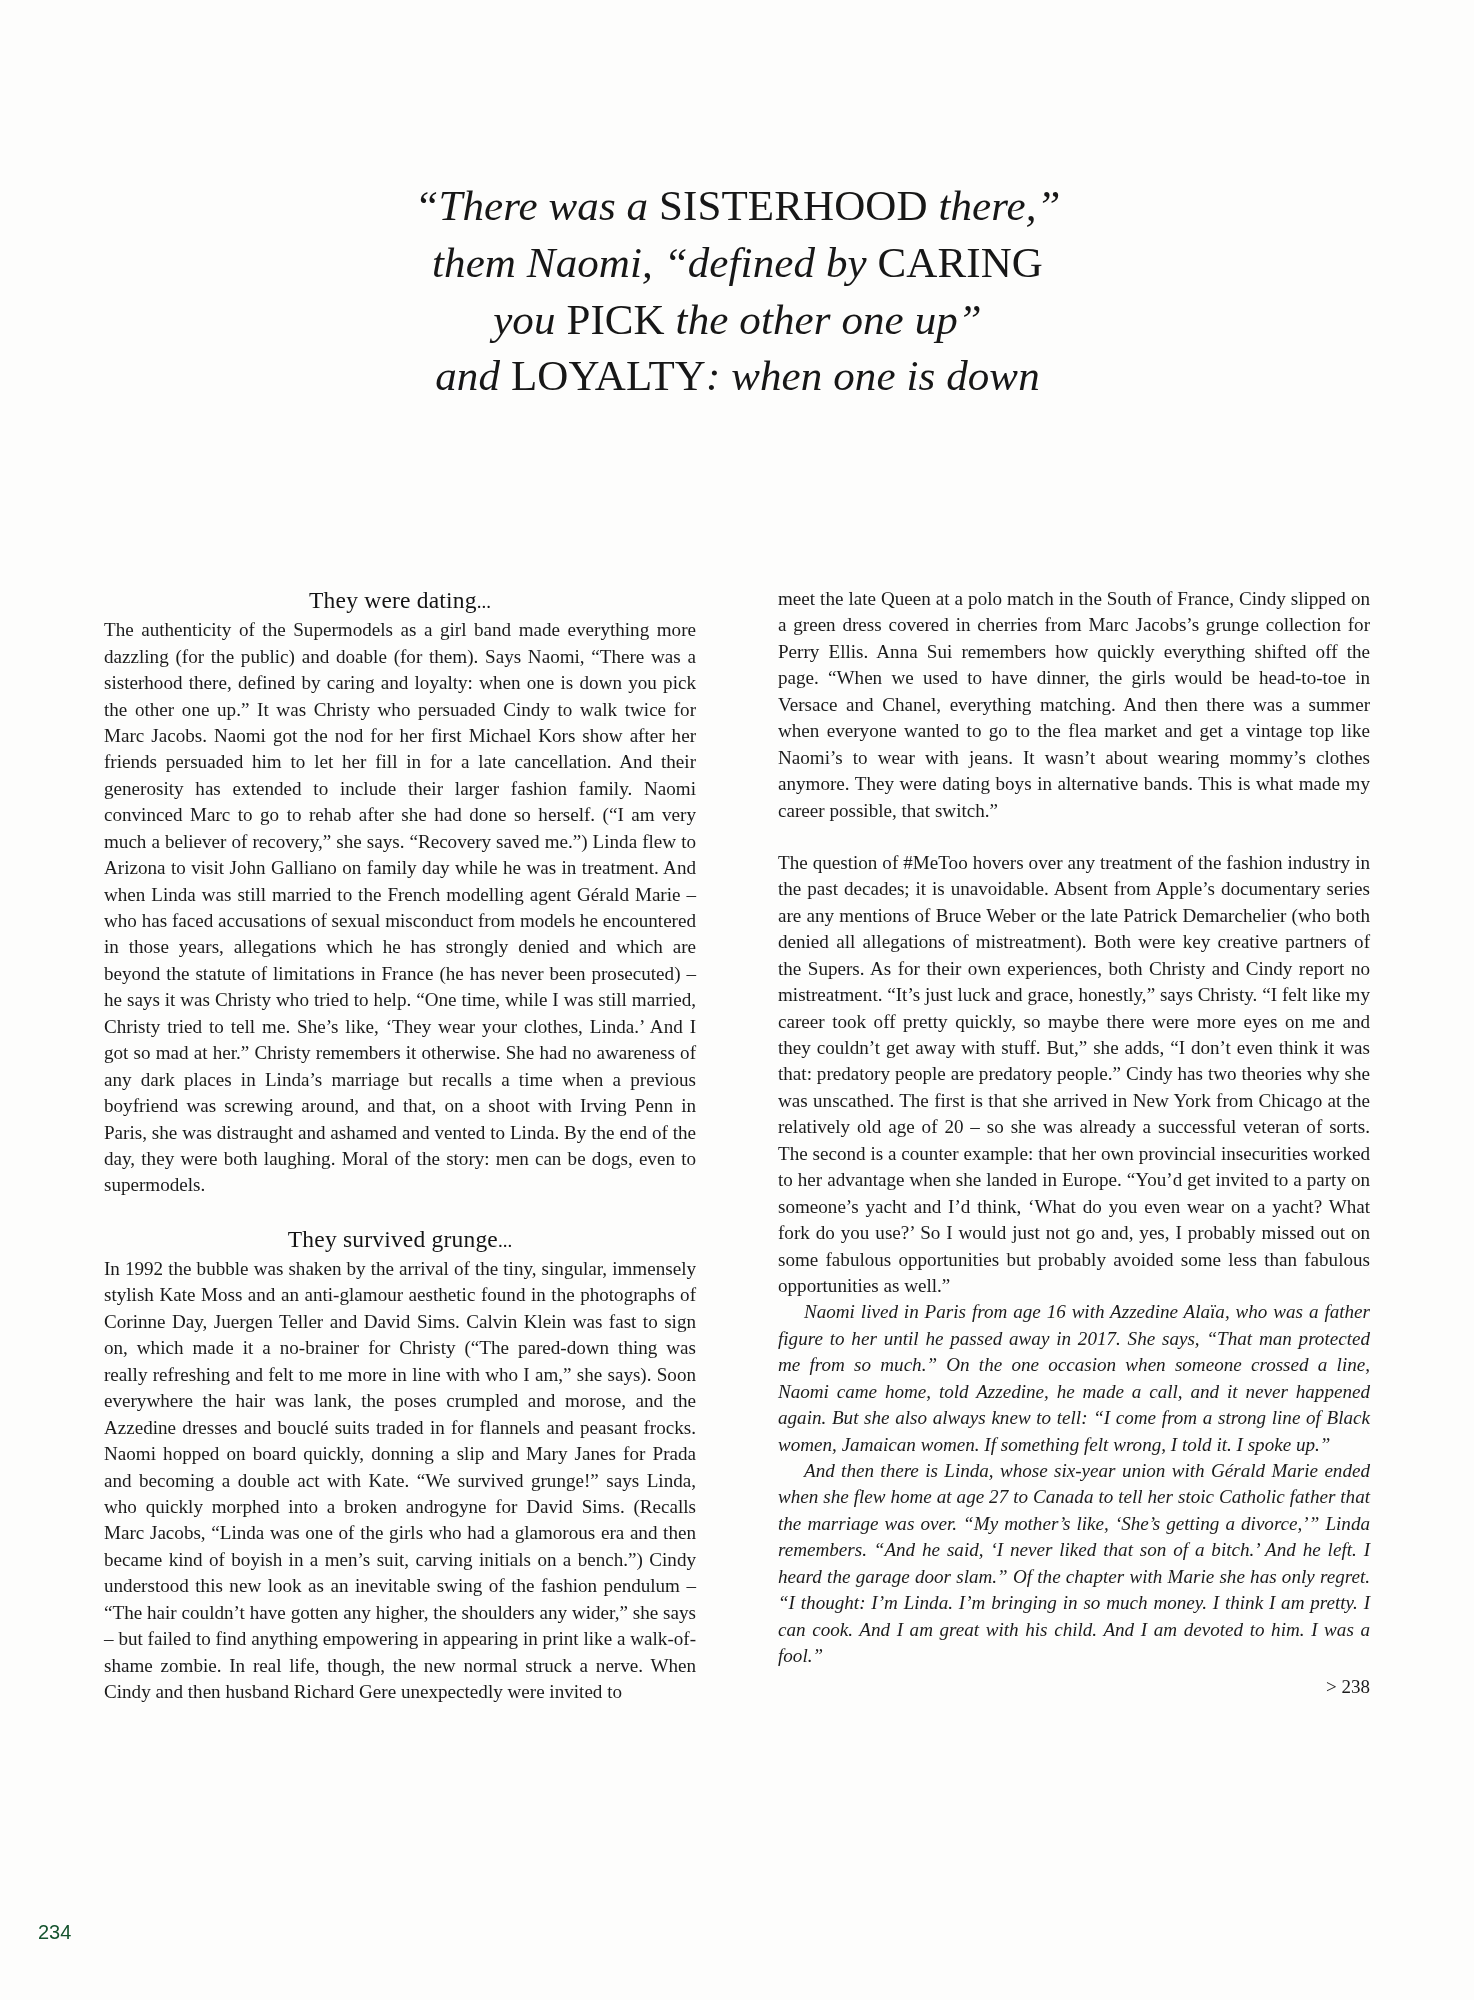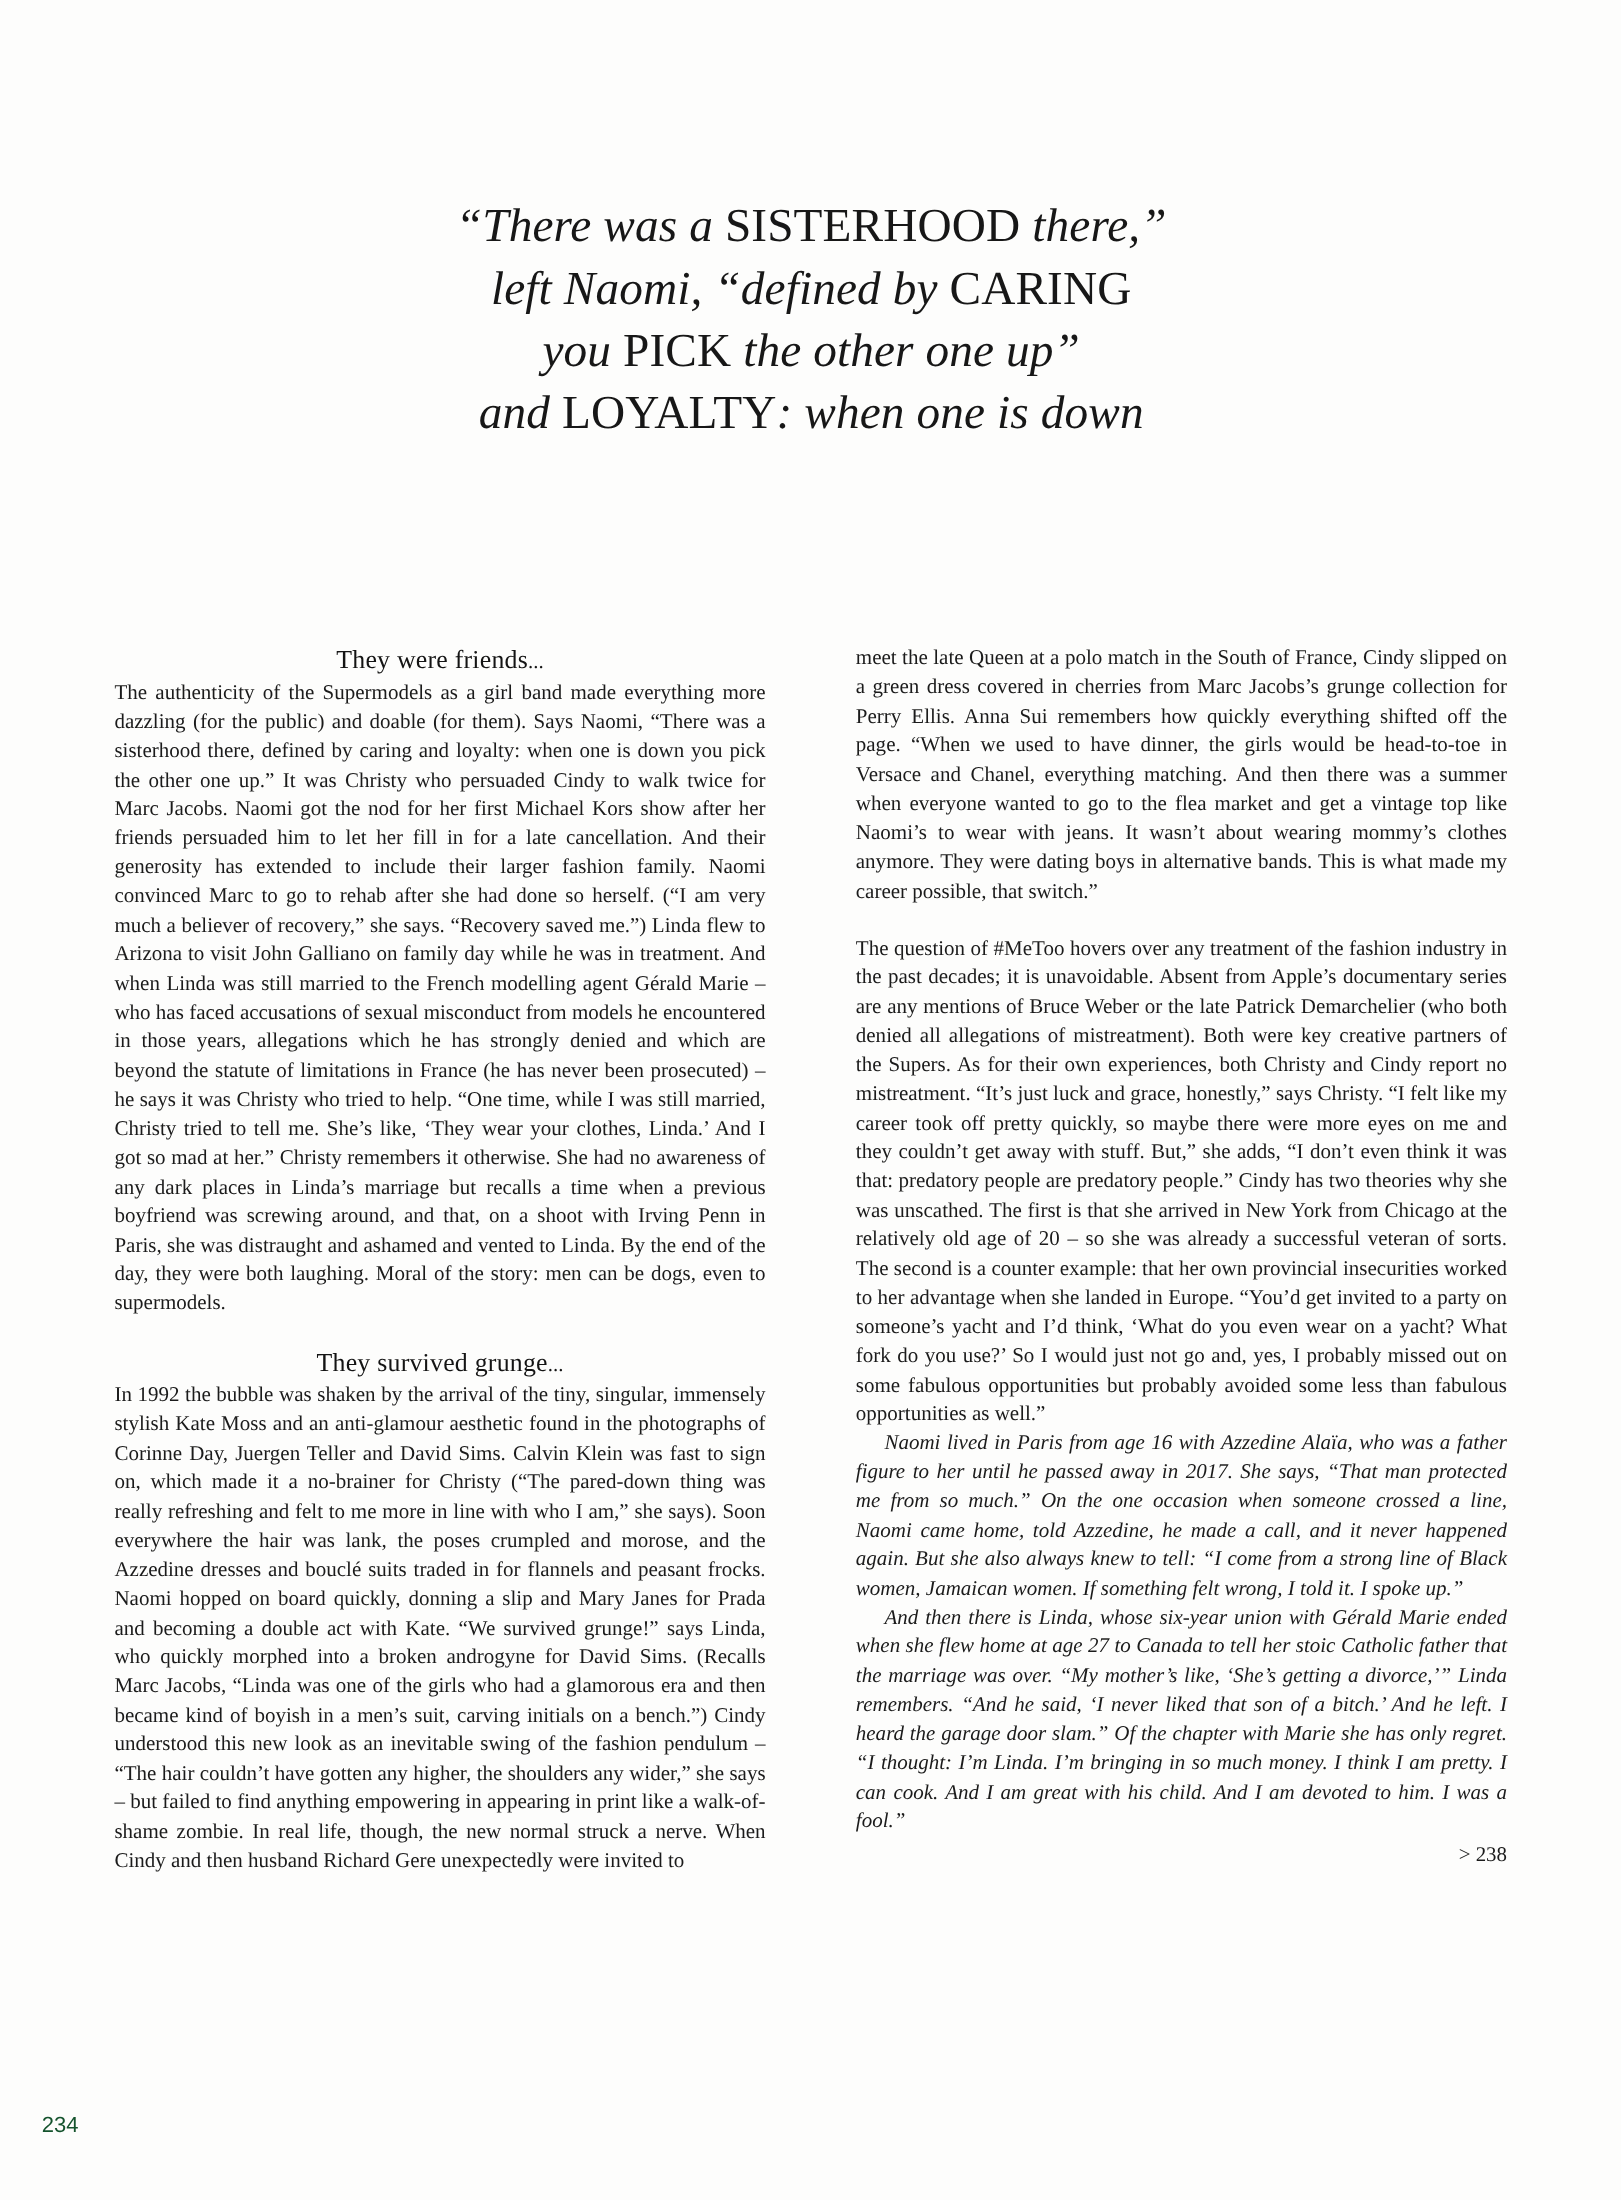--- a/index.html
+++ b/index.html
@@ -103,36 +103,36 @@
 </head>
 <body>
 
 <div class="page">
 
   <div class="headline">
     <div>
       <span class="it">“There was a </span><span class="caps">SISTERHOOD</span><span class="it"> there,”</span>
     </div>
     <div>
-      <span class="it">left Naomi, “defined by </span><span class="caps">CARING</span>
+      <span class="it">them Naomi, “defined by </span><span class="caps">CARING</span>
     </div>
     <div>
       <span class="it">you </span><span class="caps">PICK</span><span class="it"> the other one up”</span>
     </div>
     <div>
       <span class="it">and </span><span class="caps">LOYALTY</span><span class="it">: when one is down</span>
     </div>
   </div>
 
   <div class="columns">
 
     <div class="col col-left">
 
       <div class="subhead">
-        <span>They were friends</span><span class="dots">...</span>
+        <span>They were dating</span><span class="dots">...</span>
       </div>
       <p class="body">The authenticity of the Supermodels as a girl band made everything more dazzling (for the public) and doable (for them). Says Naomi, “There was a sisterhood there, defined by caring and loyalty: when one is down you pick the other one up.” It was Christy who persuaded Cindy to walk twice for Marc Jacobs. Naomi got the nod for her first Michael Kors show after her friends persuaded him to let her fill in for a late cancellation. And their generosity has extended to include their larger fashion family. Naomi convinced Marc to go to rehab after she had done so herself. (“I am very much a believer of recovery,” she says. “Recovery saved me.”) Linda flew to Arizona to visit John Galliano on family day while he was in treatment. And when Linda was still married to the French modelling agent Gérald Marie – who has faced accusations of sexual misconduct from models he encountered in those years, allegations which he has strongly denied and which are beyond the statute of limitations in France (he has never been prosecuted) – he says it was Christy who tried to help. “One time, while I was still married, Christy tried to tell me. She’s like, ‘They wear your clothes, Linda.’ And I got so mad at her.” Christy remembers it otherwise. She had no awareness of any dark places in Linda’s marriage but recalls a time when a previous boyfriend was screwing around, and that, on a shoot with Irving Penn in Paris, she was distraught and ashamed and vented to Linda. By the end of the day, they were both laughing. Moral of the story: men can be dogs, even to supermodels.</p>
 
       <div class="gap-before-sub"></div>
 
       <div class="subhead">
         <span>They survived grunge</span><span class="dots">...</span>
       </div>
       <p class="body">In 1992 the bubble was shaken by the arrival of the tiny, singular, immensely stylish Kate Moss and an anti-glamour aesthetic found in the photographs of Corinne Day, Juergen Teller and David Sims. Calvin Klein was fast to sign on, which made it a no-brainer for Christy (“The pared-down thing was really refreshing and felt to me more in line with who I am,” she says). Soon everywhere the hair was lank, the poses crumpled and morose, and the Azzedine dresses and bouclé suits traded in for flannels and peasant frocks. Naomi hopped on board quickly, donning a slip and Mary Janes for Prada and becoming a double act with Kate. “We survived grunge!” says Linda, who quickly morphed into a broken androgyne for David Sims. (Recalls Marc Jacobs, “Linda was one of the girls who had a glamorous era and then became kind of boyish in a men’s suit, carving initials on a bench.”) Cindy understood this new look as an inevitable swing of the fashion pendulum – “The hair couldn’t have gotten any higher, the shoulders any wider,” she says – but failed to find anything empowering in appearing in print like a walk-of-shame zombie. In real life, though, the new normal struck a nerve. When Cindy and then husband Richard Gere unexpectedly were invited to</p>
     </div>

